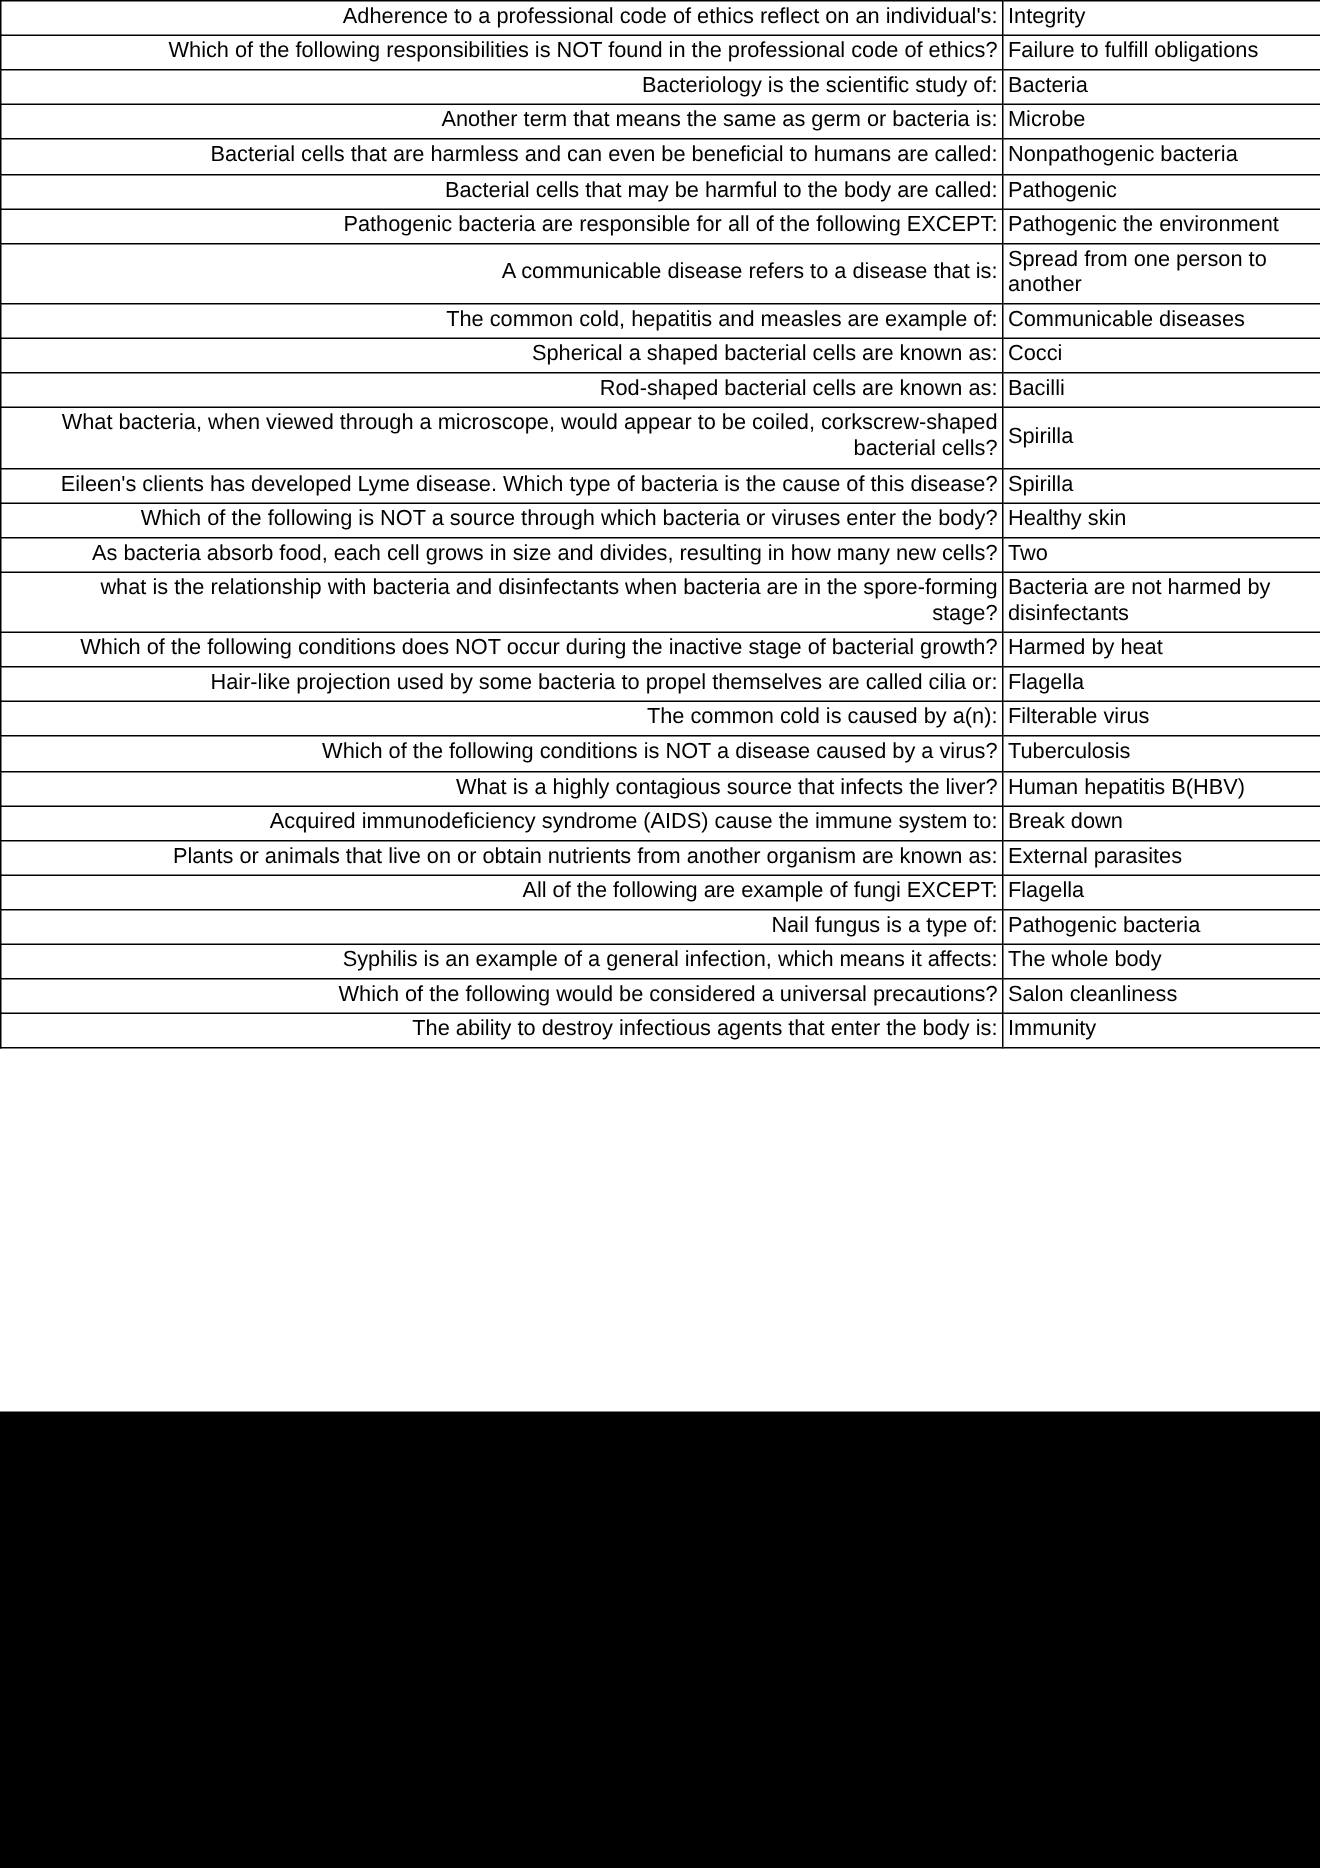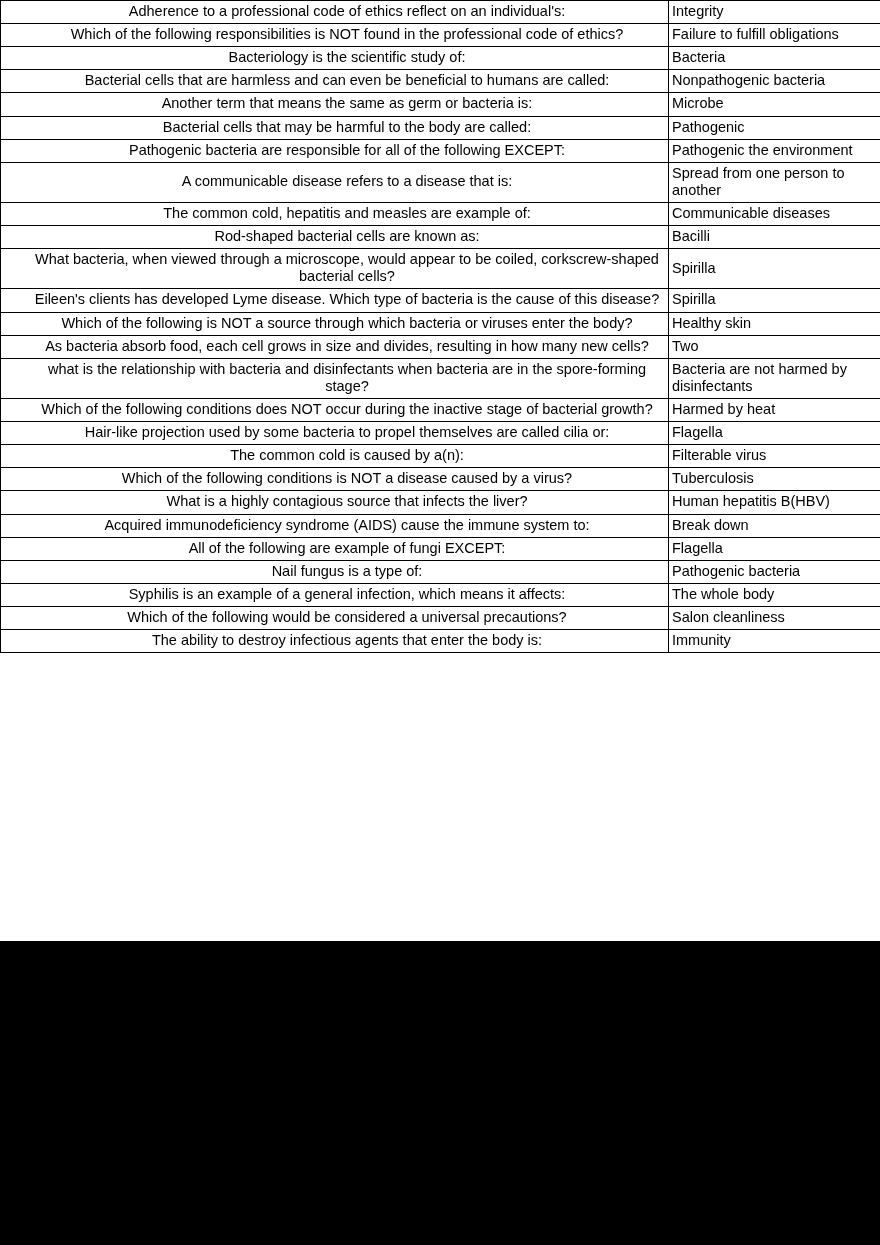--- a/index.html
+++ b/index.html
@@ -32,21 +32,21 @@
     border: 1px solid #000000;
     font-size: 14.5px;
     line-height: 1.18;
     color: #000000;
     padding: 2px 3px 3px 3px;
     vertical-align: middle;
     word-wrap: break-word;
     overflow-wrap: break-word;
   }
   #qa-table td.q-cell {
-    text-align: center;
+    text-align: right;
     padding-left: 28px;
   }
   #qa-table td.a-cell {
     text-align: left;
   }
   #black-band {
     position: absolute;
     left: 0;
     top: 941px;
     width: 880px;
@@ -70,42 +70,46 @@
         </tr>
         <tr>
           <td class="q-cell">Which of the following responsibilities is NOT found in the professional code of ethics?</td>
           <td class="a-cell">Failure to fulfill obligations</td>
         </tr>
         <tr>
           <td class="q-cell">Bacteriology is the scientific study of:</td>
           <td class="a-cell">Bacteria</td>
         </tr>
         <tr>
+          <td class="q-cell">Another term that means the same as germ or bacteria is:</td>
+          <td class="a-cell">Microbe</td>
+        </tr>
+        <tr>
           <td class="q-cell">Bacterial cells that are harmless and can even be beneficial to humans are called:</td>
           <td class="a-cell">Nonpathogenic bacteria</td>
-        </tr>
-        <tr>
-          <td class="q-cell">Another term that means the same as germ or bacteria is:</td>
-          <td class="a-cell">Microbe</td>
         </tr>
         <tr>
           <td class="q-cell">Bacterial cells that may be harmful to the body are called:</td>
           <td class="a-cell">Pathogenic</td>
         </tr>
         <tr>
           <td class="q-cell">Pathogenic bacteria are responsible for all of the following EXCEPT:</td>
           <td class="a-cell">Pathogenic the environment</td>
         </tr>
         <tr>
           <td class="q-cell">A communicable disease refers to a disease that is:</td>
           <td class="a-cell">Spread from one person to another</td>
         </tr>
         <tr>
           <td class="q-cell">The common cold, hepatitis and measles are example of:</td>
           <td class="a-cell">Communicable diseases</td>
+        </tr>
+        <tr>
+          <td class="q-cell">Spherical a shaped bacterial cells are known as:</td>
+          <td class="a-cell">Cocci</td>
         </tr>
         <tr>
           <td class="q-cell">Rod-shaped bacterial cells are known as:</td>
           <td class="a-cell">Bacilli</td>
         </tr>
         <tr>
           <td class="q-cell">What bacteria, when viewed through a microscope, would appear to be coiled, corkscrew-shaped bacterial cells?</td>
           <td class="a-cell">Spirilla</td>
         </tr>
         <tr>
@@ -142,20 +146,24 @@
         </tr>
         <tr>
           <td class="q-cell">What is a highly contagious source that infects the liver?</td>
           <td class="a-cell">Human hepatitis B(HBV)</td>
         </tr>
         <tr>
           <td class="q-cell">Acquired immunodeficiency syndrome (AIDS) cause the immune system to:</td>
           <td class="a-cell">Break down</td>
         </tr>
         <tr>
+          <td class="q-cell">Plants or animals that live on or obtain nutrients from another organism are known as:</td>
+          <td class="a-cell">External parasites</td>
+        </tr>
+        <tr>
           <td class="q-cell">All of the following are example of fungi EXCEPT:</td>
           <td class="a-cell">Flagella</td>
         </tr>
         <tr>
           <td class="q-cell">Nail fungus is a type of:</td>
           <td class="a-cell">Pathogenic bacteria</td>
         </tr>
         <tr>
           <td class="q-cell">Syphilis is an example of a general infection, which means it affects:</td>
           <td class="a-cell">The whole body</td>

